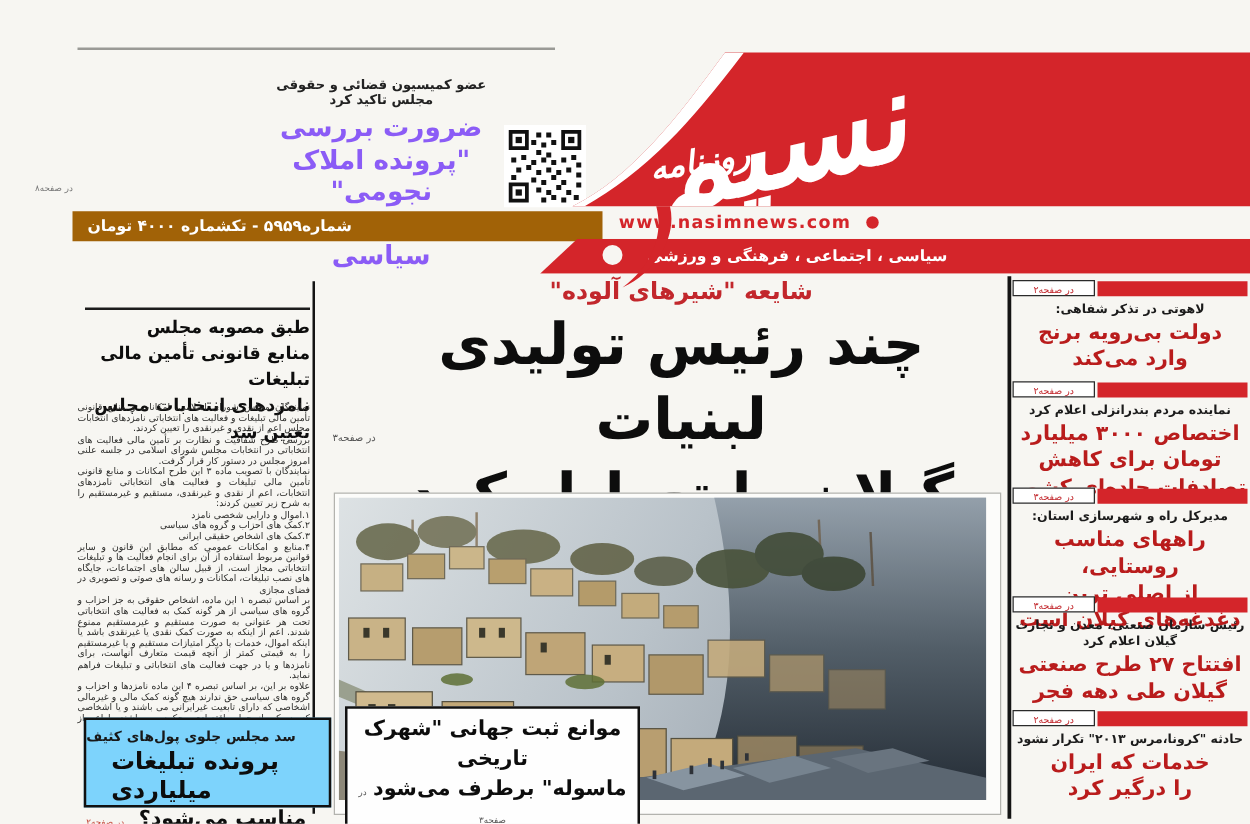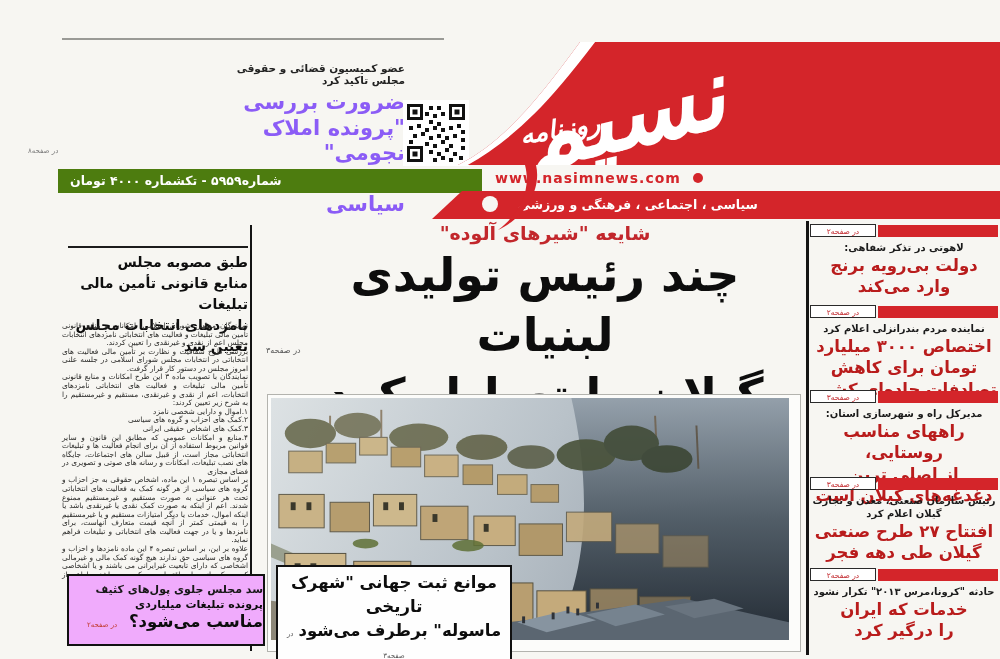--- a/index.html
+++ b/index.html
@@ -8,26 +8,26 @@
     background:#f7f6f2;
     font-family:"DejaVu Sans",sans-serif;
     color:#161616;
   }
   .abs{position:absolute;}
   .rtl{direction:rtl;}
   .pre{white-space:pre-line;}
   
   .top-rule{left:62px;top:38px;width:382px;height:2px;background:#9a9a96;}
   
-  .tl-art{left:205px;top:62px;width:200px;}
+  .tl-art{left:205px;top:62px;width:200px;text-align:center;}
   .tl-kicker{font-size:10.5px;font-weight:bold;color:#222;margin-bottom:4px;}
   .tl-headline{font-size:21px;font-weight:bold;line-height:1.22;color:#8b5cf6;}
   .tl-page{left:28px;top:147px;font-size:7px;color:#777;}
   
-  .issue-bar{left:58px;top:169px;width:424px;height:24px;background:#4d7c0f;
+  .issue-bar{left:58px;top:169px;width:424px;height:24px;background:#a16207;
     color:#fff;font-size:12.5px;font-weight:bold;line-height:24px;padding-left:12px;box-sizing:border-box;}
   
   .date-row{left:440px;top:167px;width:556px;height:22px;display:flex;align-items:center;justify-content:space-between;direction:ltr;}
   .site{color:#d4252a;font-weight:bold;font-size:14px;letter-spacing:1px;margin-left:55px;}
   .dot{width:10px;height:10px;border-radius:50%;background:#d4252a;margin-left:12px;}
   .date-text{font-size:12.5px;font-weight:bold;color:#111;margin-right:6px;}
   .cat-strip{left:432px;top:191px;width:568px;height:28px;background:#d4252a;
     clip-path:polygon(30px 0,100% 0,100% 100%,0 100%);}
   .cat-strip span{position:absolute;left:86px;top:6px;color:#fff;font-size:12.5px;font-weight:bold;}
   .logo-svg{left:430px;top:30px;width:570px;height:205px;pointer-events:none;}
@@ -44,24 +44,24 @@
   .photo-frame{left:267px;top:394px;width:526px;height:250px;border:1px solid #b3b3ae;background:#fcfcfa;padding:3px;}
   .photo-frame svg{display:block;}
   .caption-box{left:8px;top:170px;width:236px;background:#fefefe;border:2px solid #111;
     text-align:center;padding:4px 6px 6px;box-sizing:border-box;}
   .caption-text{font-size:16.5px;font-weight:bold;line-height:1.45;color:#0d0d0d;}
   .caption-page{font-size:7px;color:#555;}
   
   .lc-rule{left:68px;top:246px;width:180px;height:2px;background:#1c1c1c;}
   .lc-title{left:62px;top:252px;width:186px;text-align:right;font-size:14px;font-weight:bold;line-height:1.5;color:#0e0e0e;}
   .lc-body{left:62px;top:322px;width:186px;font-size:7.4px;line-height:1.16;color:#2a2a28;text-align:justify;}
-  .blb{left:67px;top:574px;width:198px;height:72px;border:2px solid #111;background:#f0abfc;
-    text-align:right;padding-top:7px;box-sizing:border-box;}
+  .blb{left:67px;top:574px;width:198px;height:72px;border:2px solid #111;background:#7dd3fc;
+    text-align:left;padding-top:7px;box-sizing:border-box;}
   .blb-kicker{font-size:11px;font-weight:bold;color:#181818;margin-bottom:2px;}
-  .blb-h1{font-size:11px;font-weight:bold;color:#0d0d0d;line-height:1.2;}
+  .blb-h1{font-size:19px;font-weight:bold;color:#0d0d0d;line-height:1.2;padding-left:20px;}
   .blb-h2{font-size:16.5px;font-weight:bold;color:#0d0d0d;line-height:1.3;}
   .blb-page{font-size:7px;color:#c0392b;font-weight:normal;margin-right:6px;}
   
   .r-item{left:810px;width:188px;text-align:center;}
   .tab{display:flex;direction:ltr;align-items:center;height:15px;margin-bottom:3px;}
   .tab-label{width:66px;height:13px;border:1px solid #2a2a2a;background:#fff;color:#c2272c;
     font-size:7.5px;line-height:13px;text-align:center;box-sizing:border-box;}
   .tab-red{flex:1;height:12px;background:#d4252a;margin-left:2px;}
   .r-kicker{font-size:10px;font-weight:bold;color:#1b1b1b;line-height:1.3;margin:2px 0 1px;}
   .r-headline{font-size:16.5px;font-weight:bold;color:#b91c1c;line-height:1.3;}

